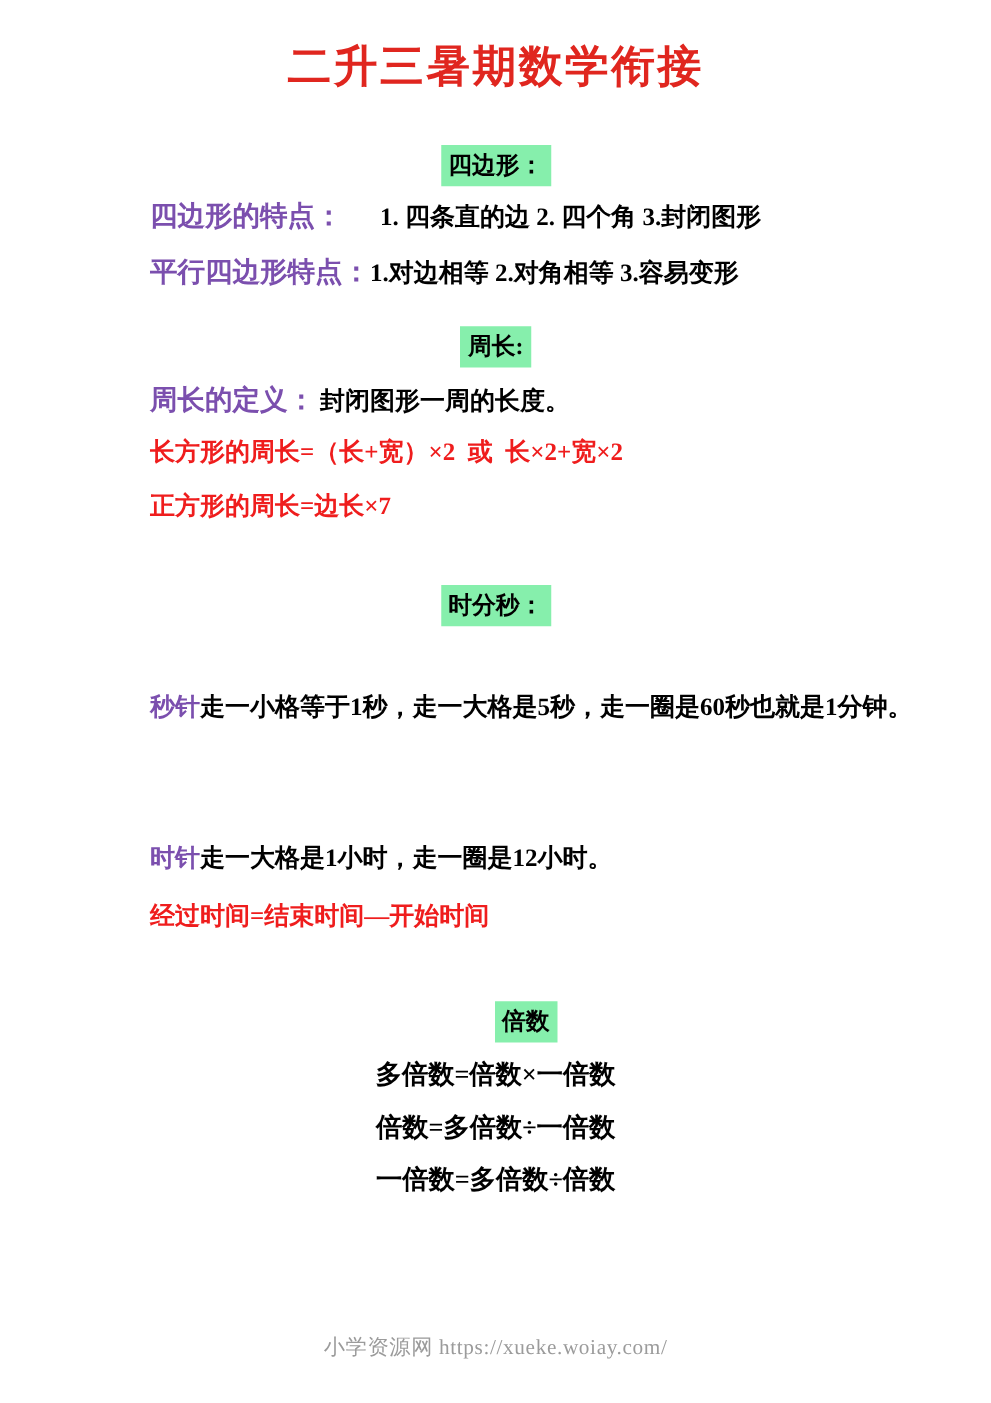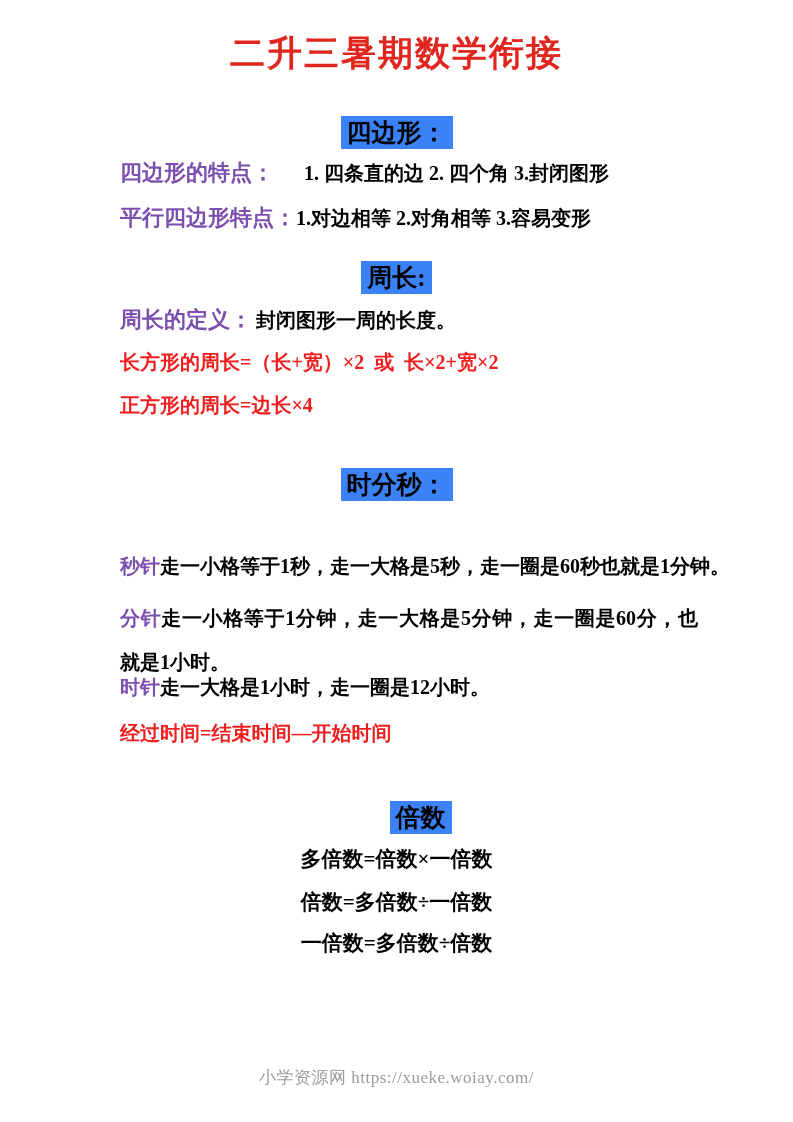--- a/index.html
+++ b/index.html
@@ -12,23 +12,23 @@
     font-weight:bold;
     color:#000;
   }
   .abs{position:absolute;left:120px;right:95px;}
   .center{position:absolute;left:0;right:0;text-align:center;}
 
   .title{top:34px;font-size:35px;line-height:40px;color:#e0261f;letter-spacing:2px;}
 
   .hl{
     display:inline-block;
-    background:#3b82f6;
+    background:#86efac;
     color:#000;
-    font-size:25px;
+    font-size:19px;
     line-height:29px;
     padding:2px 6px;
     white-space:pre;
   }
   .h-quad{top:116px;}
   .h-peri{top:261px;}
   .h-time{top:468px;}
   .h-mult{top:801px;padding-left:48px;}
 
   .plabel{color:#7b4fae;font-size:22px;white-space:pre;}
@@ -86,34 +86,31 @@
 
   <div class="center h-peri">
     <span class="hl">周长:</span>
   </div>
 
   <div class="abs peri-def">
     <span class="plabel">周长的定义：</span> <span class="btext">封闭图形一周的长度。</span>
   </div>
 
   <div class="abs formula-red red1">长方形的周长=（长+宽）×2  或  长×2+宽×2</div>
-  <div class="abs formula-red red2">正方形的周长=边长×4</div>
+  <div class="abs formula-red red2">正方形的周长=边长×7</div>
 
   <div class="center h-time">
     <span class="hl">时分秒：</span>
   </div>
 
 
   <div class="abs hand-line p-sec">
     <span class="ilabel">秒针</span><span>走一小格等于1秒，走一大格是5秒，走一圈是60秒也就是1分钟。</span>
   </div>
 
-  <div class="abs hand-line p-min">
-    <span class="ilabel">分针</span><span>走一小格等于1分钟，走一大格是5分钟，走一圈是60分，也就是1小时。</span>
-  </div>
 
   <div class="abs hand-line p-hour">
     <span class="ilabel">时针</span><span>走一大格是1小时，走一圈是12小时。</span>
   </div>
 
   <div class="abs formula-red red3">经过时间=结束时间—开始时间</div>
 
   <div class="center h-mult">
     <span class="hl">倍数</span>
   </div>

